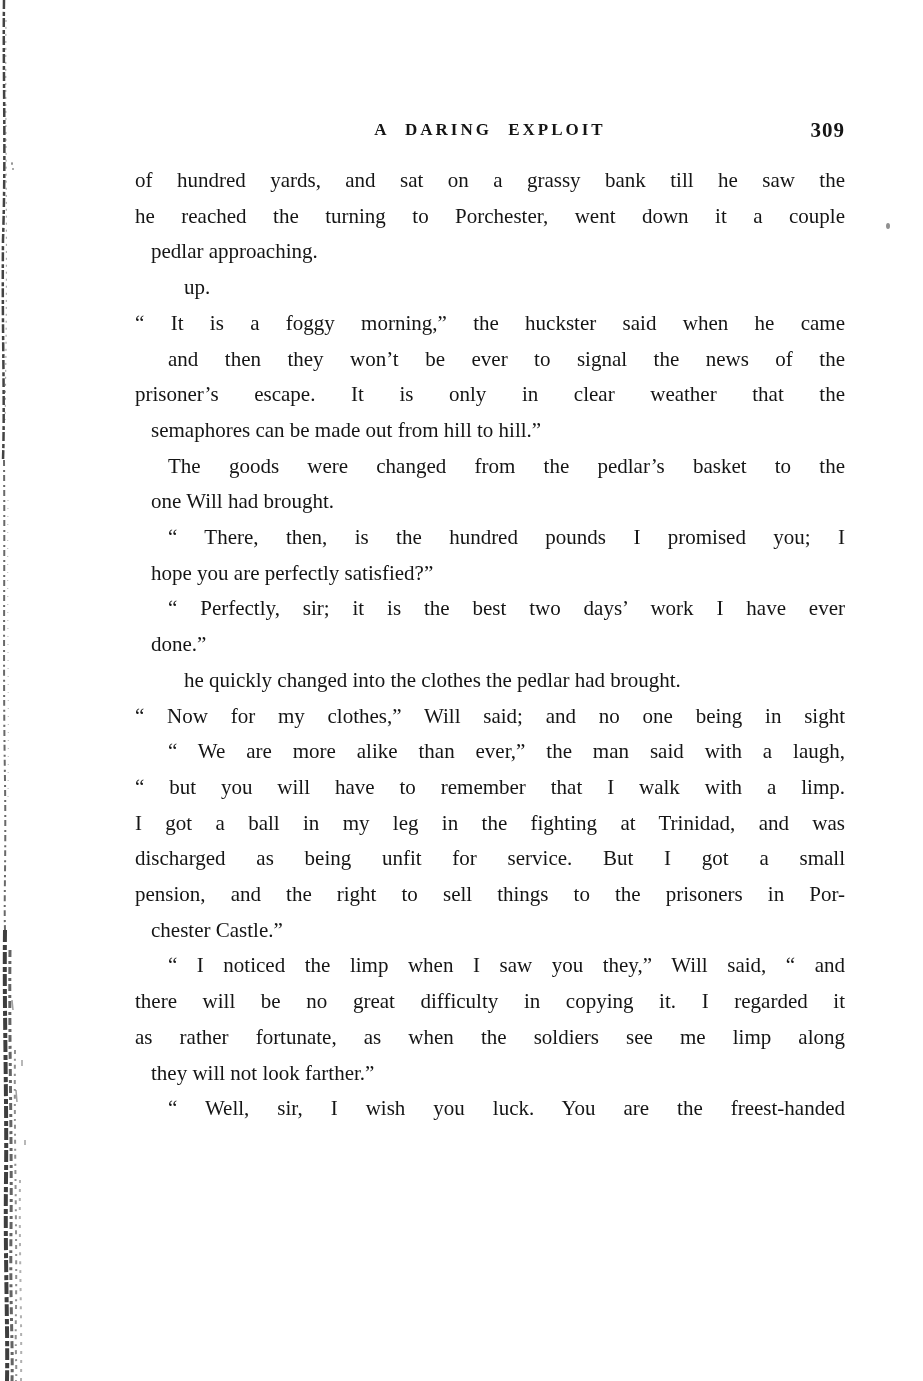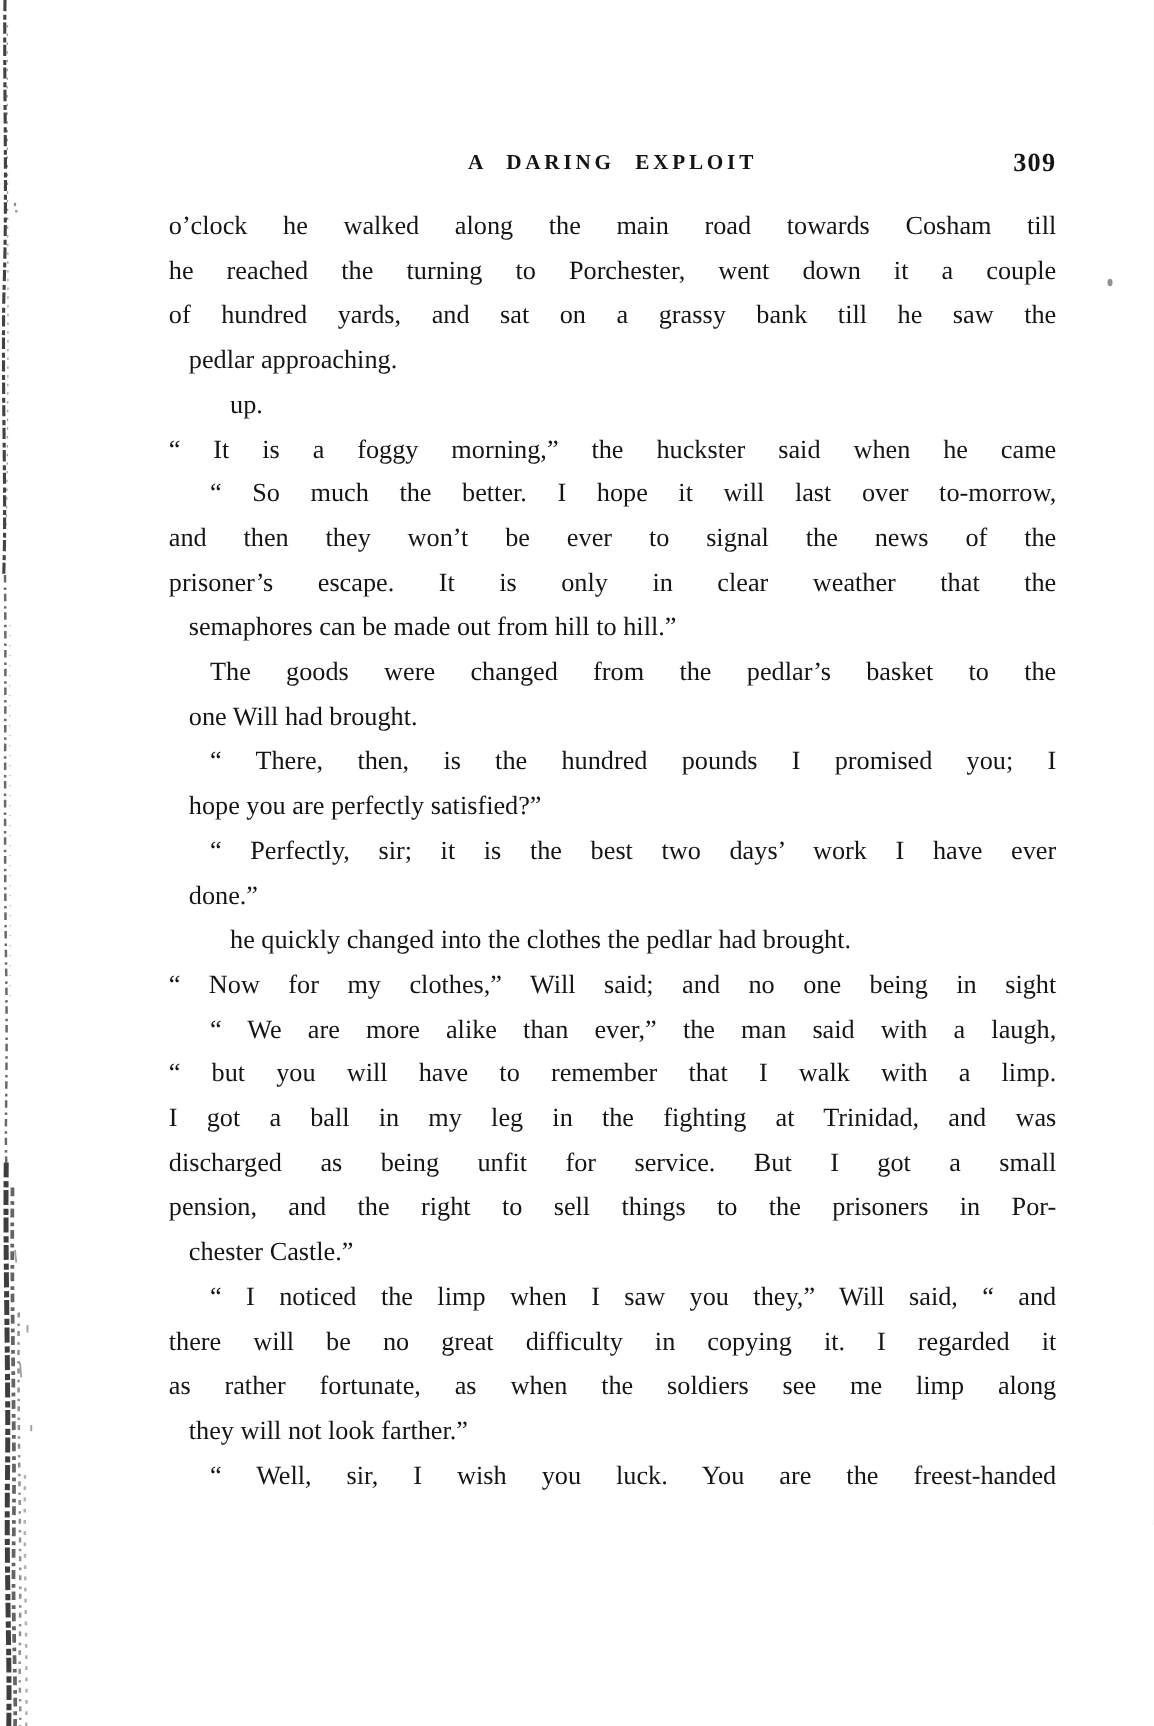--- a/index.html
+++ b/index.html
@@ -92,31 +92,29 @@
   <div class="speck" style="left:11px; top:162px; width:2px; height:3px;"></div>
   <div class="speck" style="left:12px; top:168px; width:2px; height:2px;"></div>
 
   <div class="running-head">
     <div class="running-title">A DARING EXPLOIT</div>
     <div class="page-number">309</div>
   </div>
 
   <div class="page-body">
       <div class="para">
-        <div class="line">o’clock he walked along the main road towards Cosham till</div>
+        <div class="line">of hundred yards, and sat on a grassy bank till he saw the</div>
         <div class="line">he reached the turning to Porchester, went down it a couple</div>
-        <div class="line">of hundred yards, and sat on a grassy bank till he saw the</div>
         <div class="line last">pedlar approaching.</div>
       </div>
       <div class="para indent">
         <div class="line last">up.</div>
         <div class="line">“ It is a foggy morning,” the huckster said when he came</div>
       </div>
       <div class="para indent">
-        <div class="line">“ So much the better.  I hope it will last over to-morrow,</div>
         <div class="line">and then they won’t be ever to signal the news of the</div>
         <div class="line">prisoner’s escape.  It is only in clear weather that the</div>
         <div class="line last">semaphores can be made out from hill to hill.”</div>
       </div>
       <div class="para indent">
         <div class="line">The goods were changed from the pedlar’s basket to the</div>
         <div class="line last">one Will had brought.</div>
       </div>
       <div class="para indent">
         <div class="line">“ There, then, is the hundred pounds I promised you; I</div>

